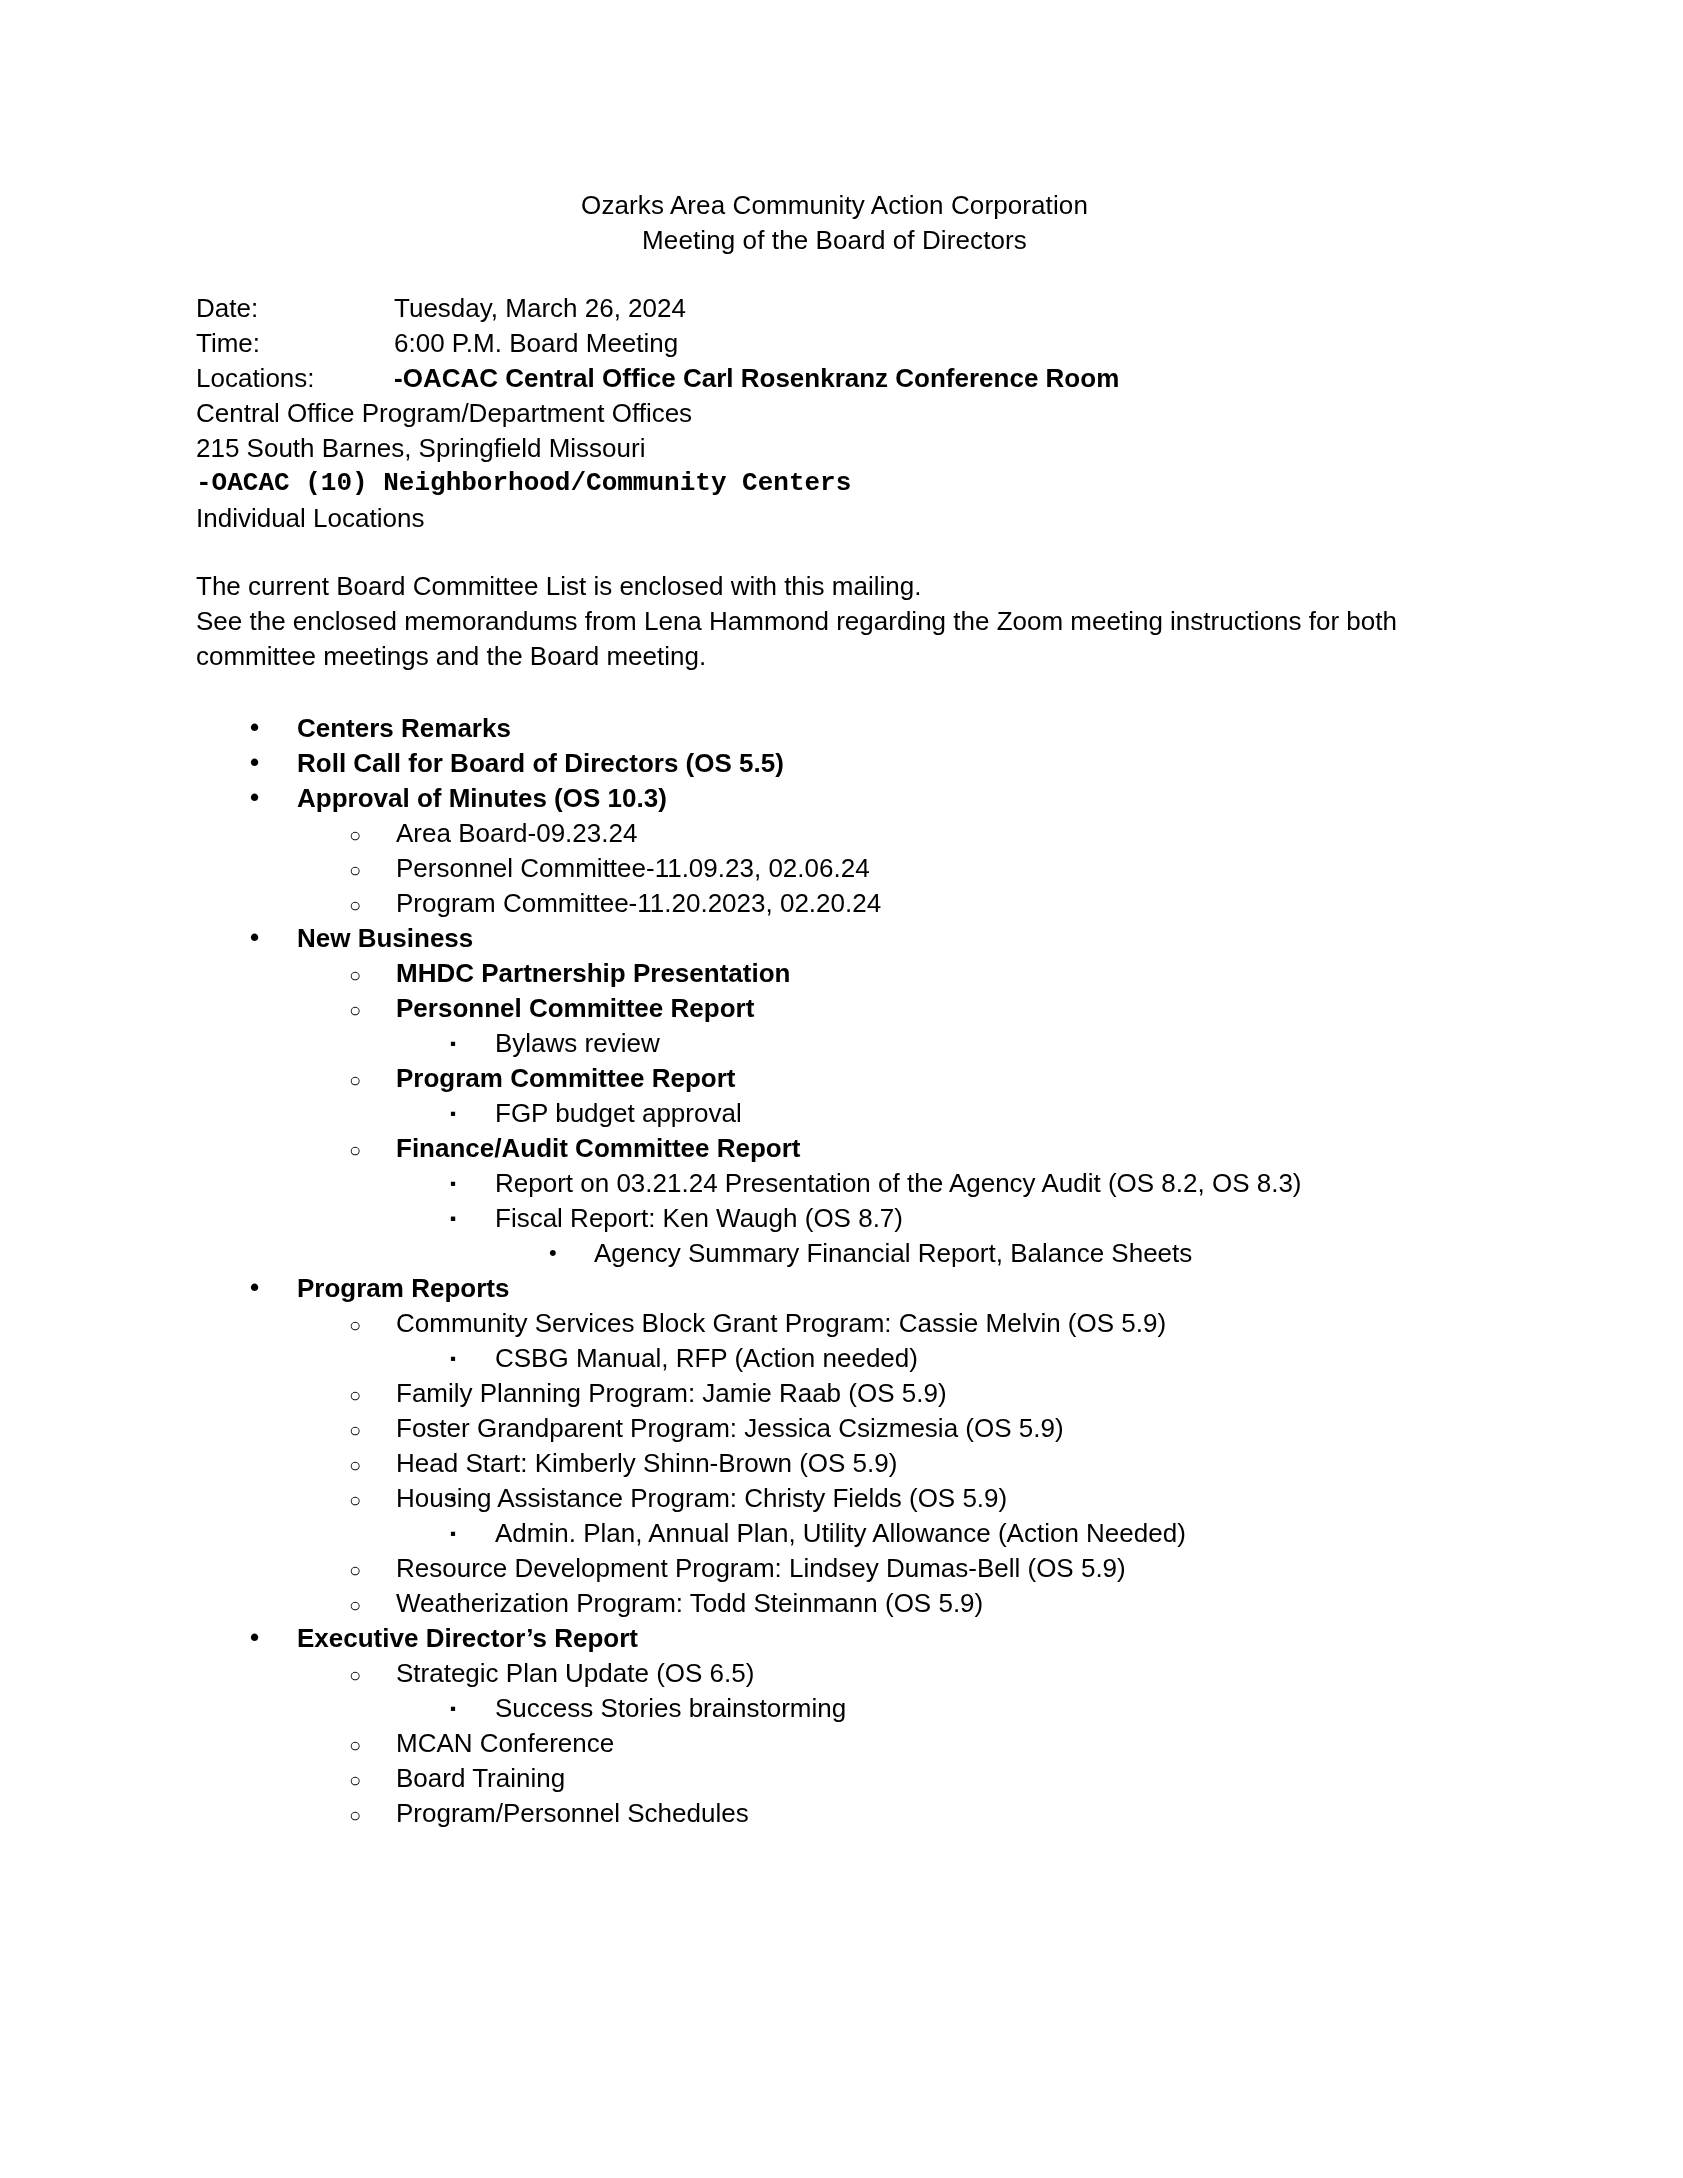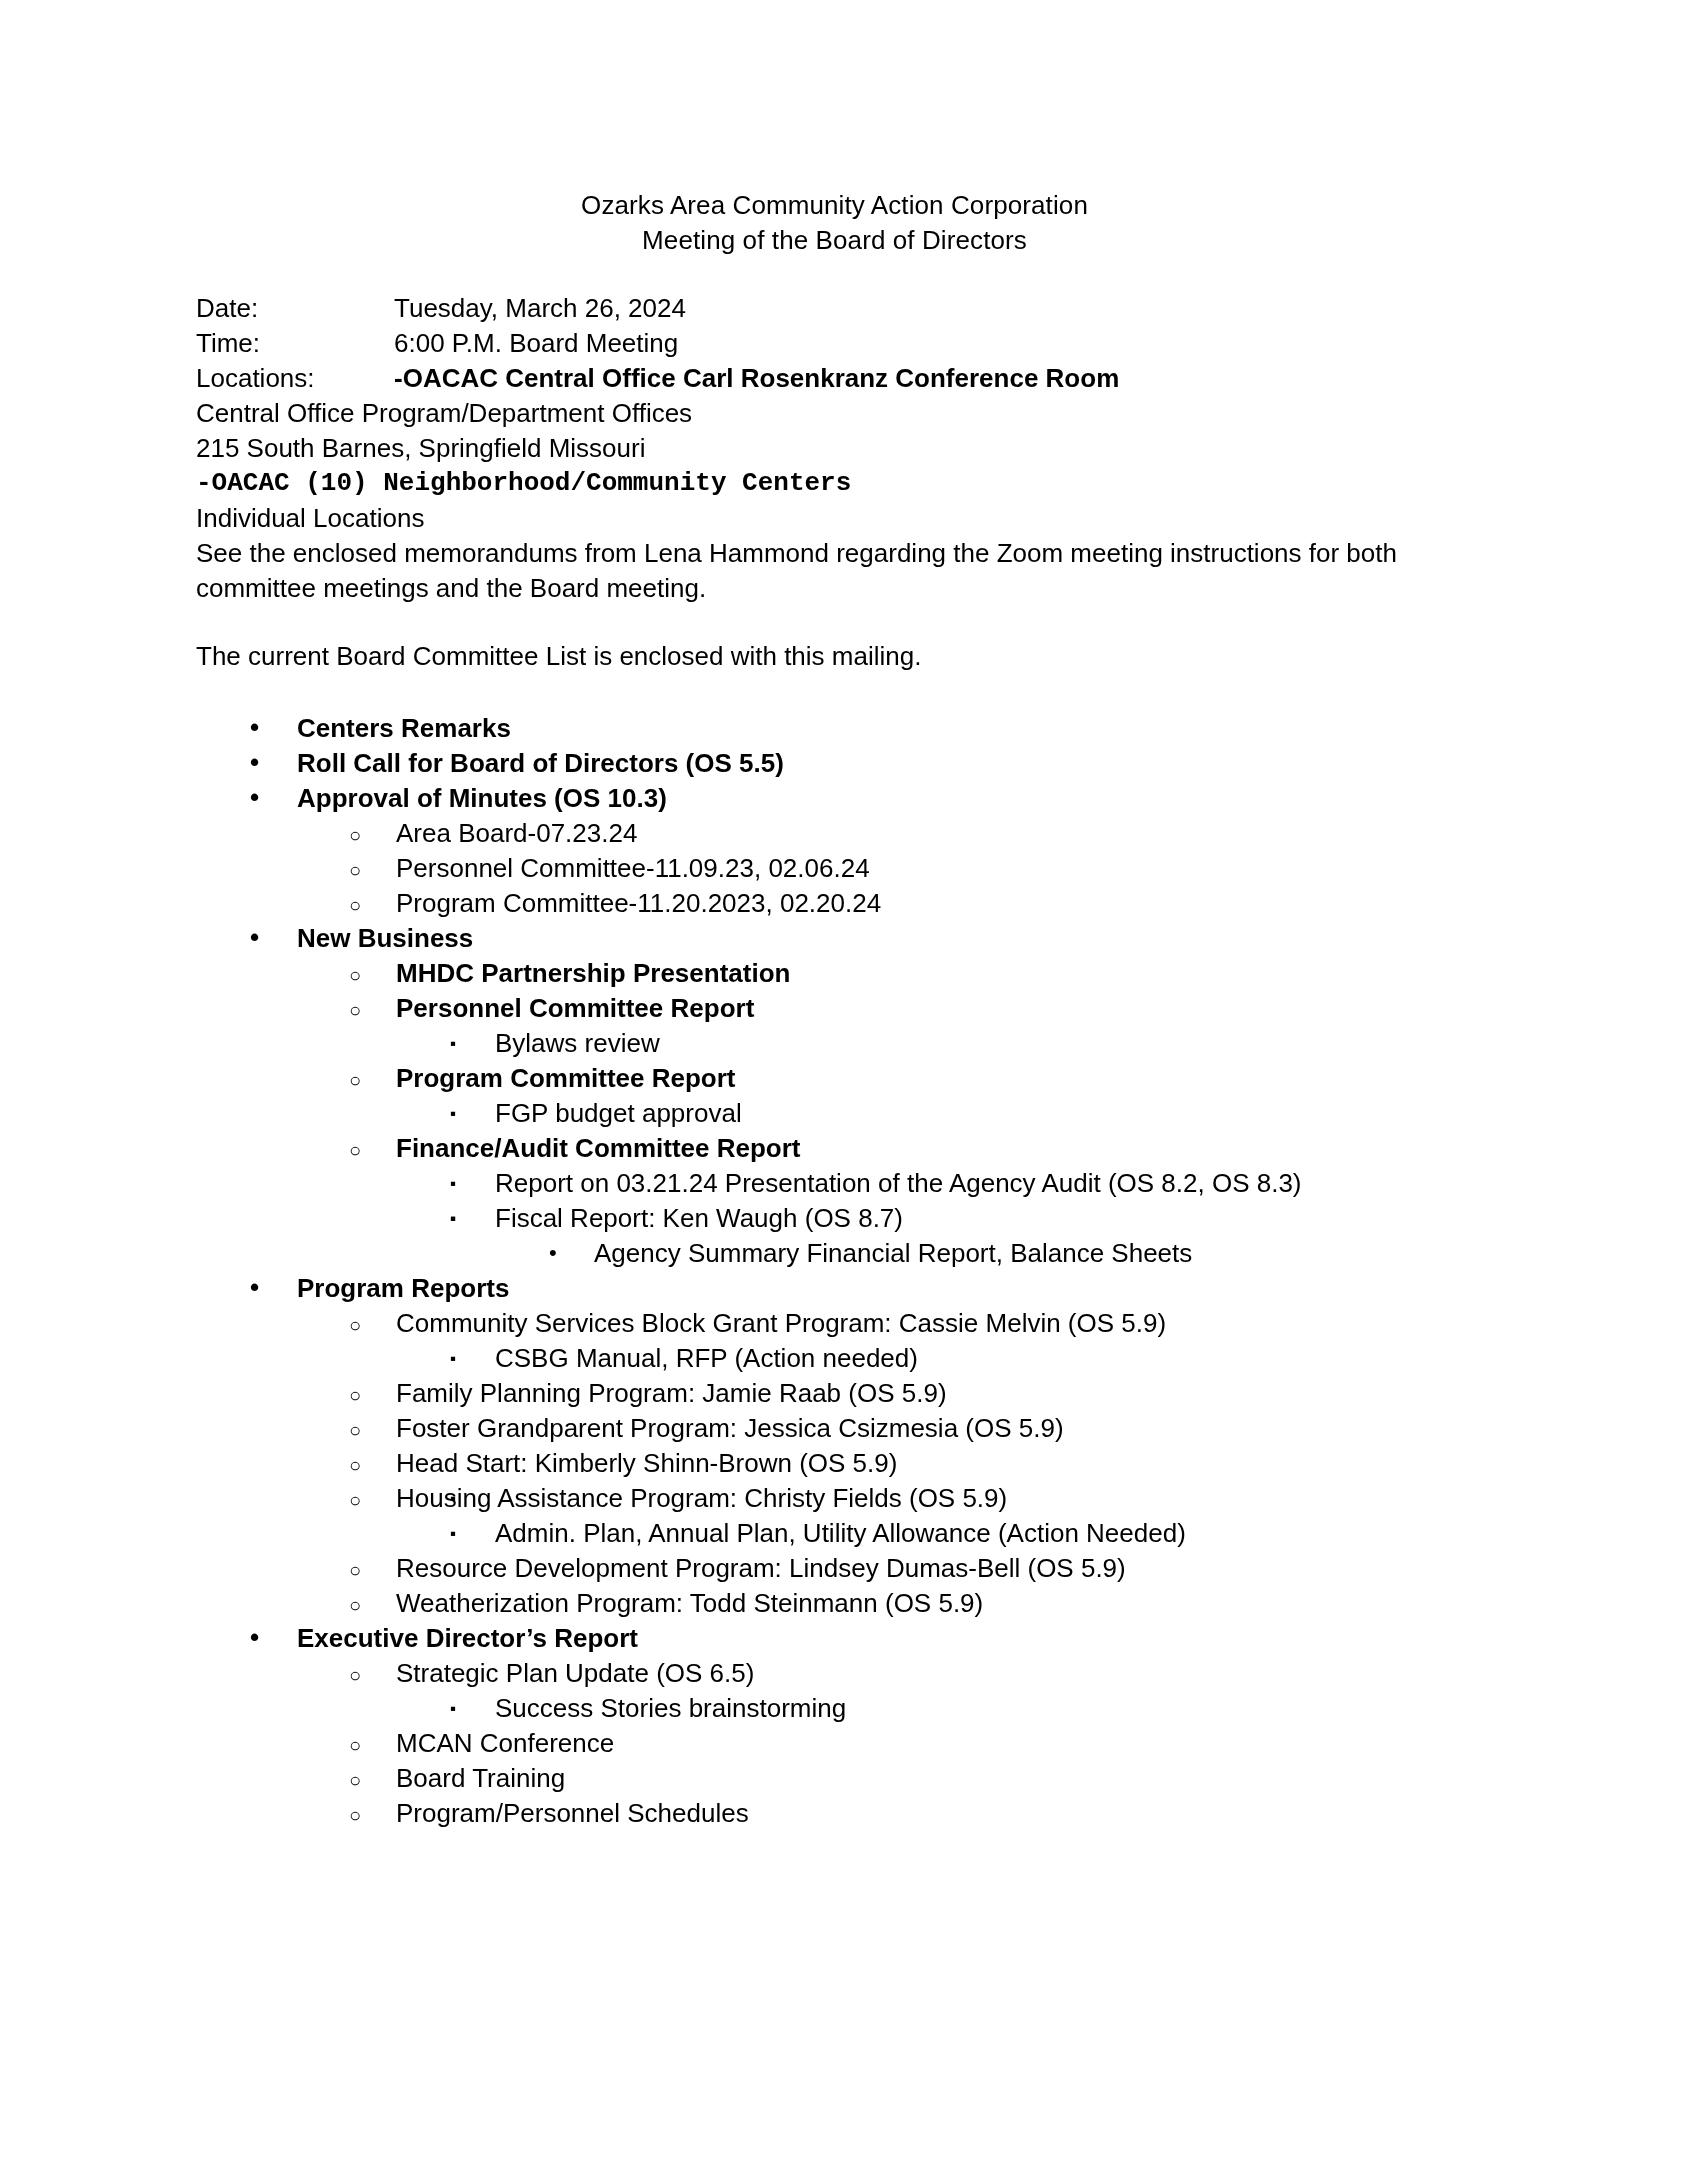--- a/index.html
+++ b/index.html
@@ -147,40 +147,40 @@
         <span class="meta-label">Locations:</span>
         <span class="meta-value b">-OACAC Central Office Carl Rosenkranz Conference Room</span>
       </div>
 
       <div class="meta-cont">Central Office Program/Department Offices</div>
       <div class="meta-cont">215 South Barnes, Springfield Missouri</div>
       <div class="meta-cont b">-OACAC (10) Neighborhood/Community Centers</div>
       <div class="meta-cont">Individual Locations</div>
     </div>
 
+    <div class="para spaced">The current Board Committee List is enclosed with this mailing.</div>
+
     <div class="para">See the enclosed memorandums from Lena Hammond regarding the Zoom meeting instructions for both committee meetings and the Board meeting.</div>
 
-    <div class="para spaced">The current Board Committee List is enclosed with this mailing.</div>
-
     <div class="outline">
         <div class="li lvl1 bold">
           <span class="bullet">•</span>
           <span class="txt">Centers Remarks</span>
         </div>
         <div class="li lvl1 bold">
           <span class="bullet">•</span>
           <span class="txt">Roll Call for Board of Directors (OS 5.5)</span>
         </div>
         <div class="li lvl1 bold">
           <span class="bullet">•</span>
           <span class="txt">Approval of Minutes (OS 10.3)</span>
         </div>
         <div class="li lvl2">
           <span class="bullet">○</span>
-          <span class="txt">Area Board-07.23.24</span>
+          <span class="txt">Area Board-09.23.24</span>
         </div>
         <div class="li lvl2">
           <span class="bullet">○</span>
           <span class="txt">Personnel Committee-11.09.23, 02.06.24</span>
         </div>
         <div class="li lvl2">
           <span class="bullet">○</span>
           <span class="txt">Program Committee-11.20.2023, 02.20.24</span>
         </div>
         <div class="li lvl1 bold">

